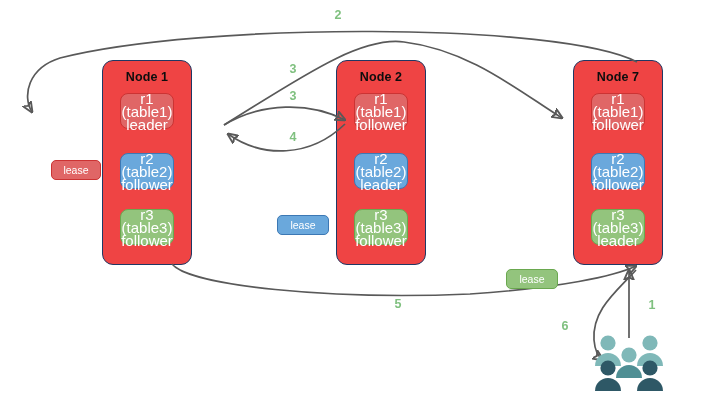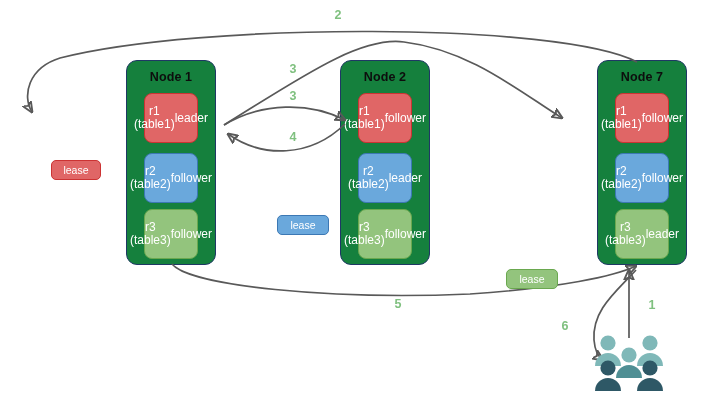--- a/index.html
+++ b/index.html
@@ -8,38 +8,37 @@
     font-family:"Liberation Sans","DejaVu Sans",sans-serif;
     overflow:hidden;position:relative;
   }
   #stage{position:absolute;inset:0;width:704px;height:405px;}
 
   
   .node{
     position:absolute;
     border:1.6px solid #1f3864;
     border-radius:11px;
-    background:#15803d;
+    background:#ef4444;
     box-sizing:border-box;
     z-index:4;
-    margin-left:24px;
   }
   .node-title{
     position:absolute;left:0;right:0;top:9px;
     text-align:center;
     font-size:12.5px;font-weight:bold;color:#0d0d0d;
     letter-spacing:.1px;
   }
   .replica{
     position:absolute;left:17px;right:17px;
-    height:50px;border-radius:8px;
+    height:36px;border-radius:8px;
     box-sizing:border-box;
-    display:flex;flex-direction:row;
+    display:flex;flex-direction:column;
     align-items:center;justify-content:center;
-    color:#ffffff;font-size:12px;line-height:13px;
+    color:#ffffff;font-size:15px;line-height:13px;
     text-align:center;
   }
   .replica .l2{display:block;}
   .rep-red  {background:#e06666;border:1.4px solid #cc3333;}
   .rep-blue {background:#6aa8dc;border:1.4px solid #3c78b4;}
   .rep-green{background:#93c47d;border:1.4px solid #6aa84f;}
 
   
   .lease{
     position:absolute;
@@ -107,21 +106,21 @@
     <div class="replica rep-blue" style="top:92px;">
       <span>r2 (table2)</span>
       <span class="l2">follower</span>
     </div>
     <div class="replica rep-green" style="top:148px;">
       <span>r3 (table3)</span>
       <span class="l2">follower</span>
     </div>
   </div>
 
-  <div class="node" style="left:316px;top:60px;width:90px;height:205px;">
+  <div class="node" style="left:336px;top:60px;width:90px;height:205px;">
     <div class="node-title">Node 2</div>
     <div class="replica rep-red" style="top:32px;">
       <span>r1 (table1)</span>
       <span class="l2">follower</span>
     </div>
     <div class="replica rep-blue" style="top:92px;">
       <span>r2 (table2)</span>
       <span class="l2">leader</span>
     </div>
     <div class="replica rep-green" style="top:148px;">

